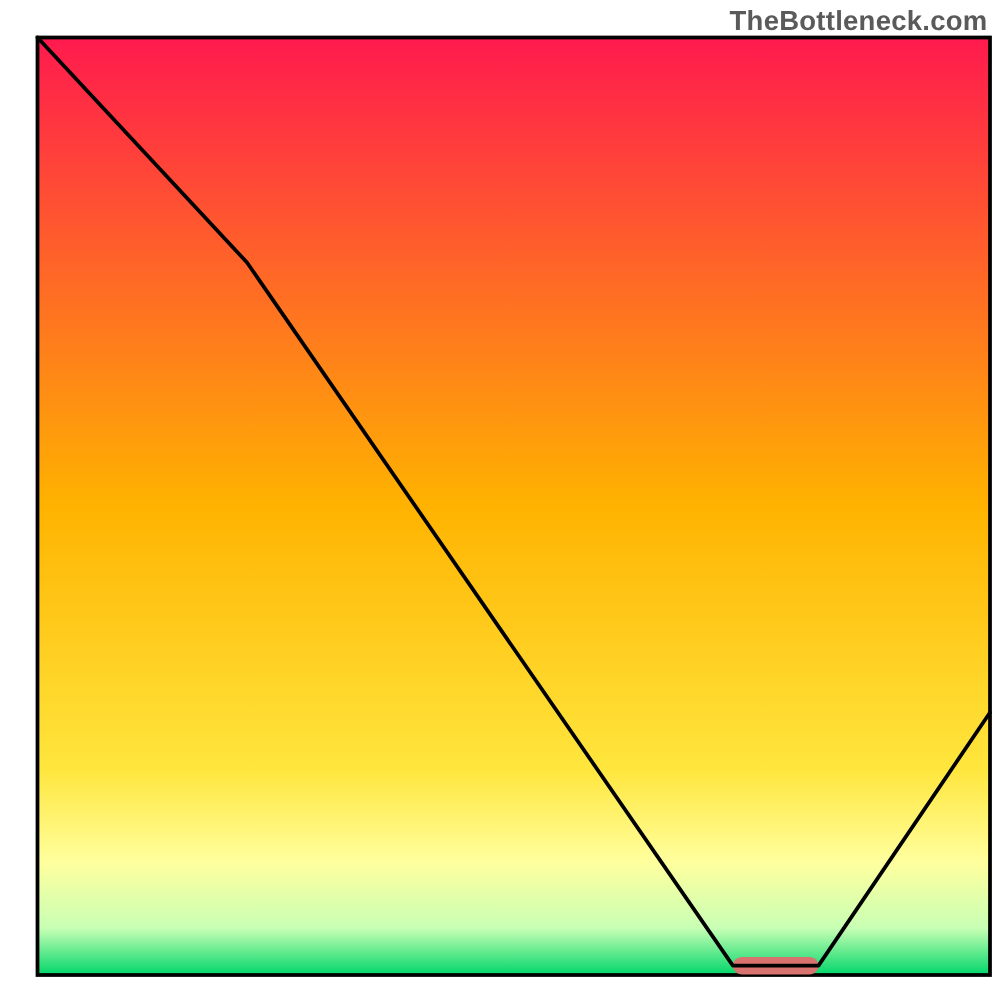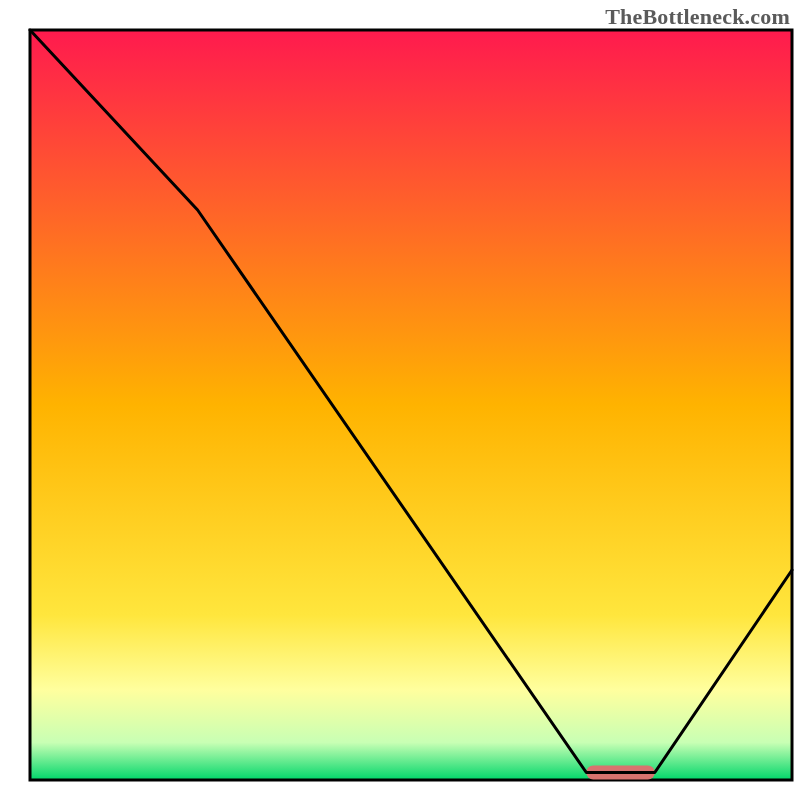--- a/index.html
+++ b/index.html
@@ -8,21 +8,20 @@
     width: 800px;
     height: 800px;
     overflow: hidden;
     background: #ffffff;
     font-family: Arial, Helvetica, sans-serif;
   }
   .container {
     position: relative;
     width: 800px;
     height: 800px;
-    font-family: Liberation Serif, serif;
   }
   .attribution {
     position: absolute;
     top: 4px;
     right: 10px;
     font-size: 22px;
     font-weight: 600;
     color: #5a5a5a;
     letter-spacing: 0.2px;
   }

